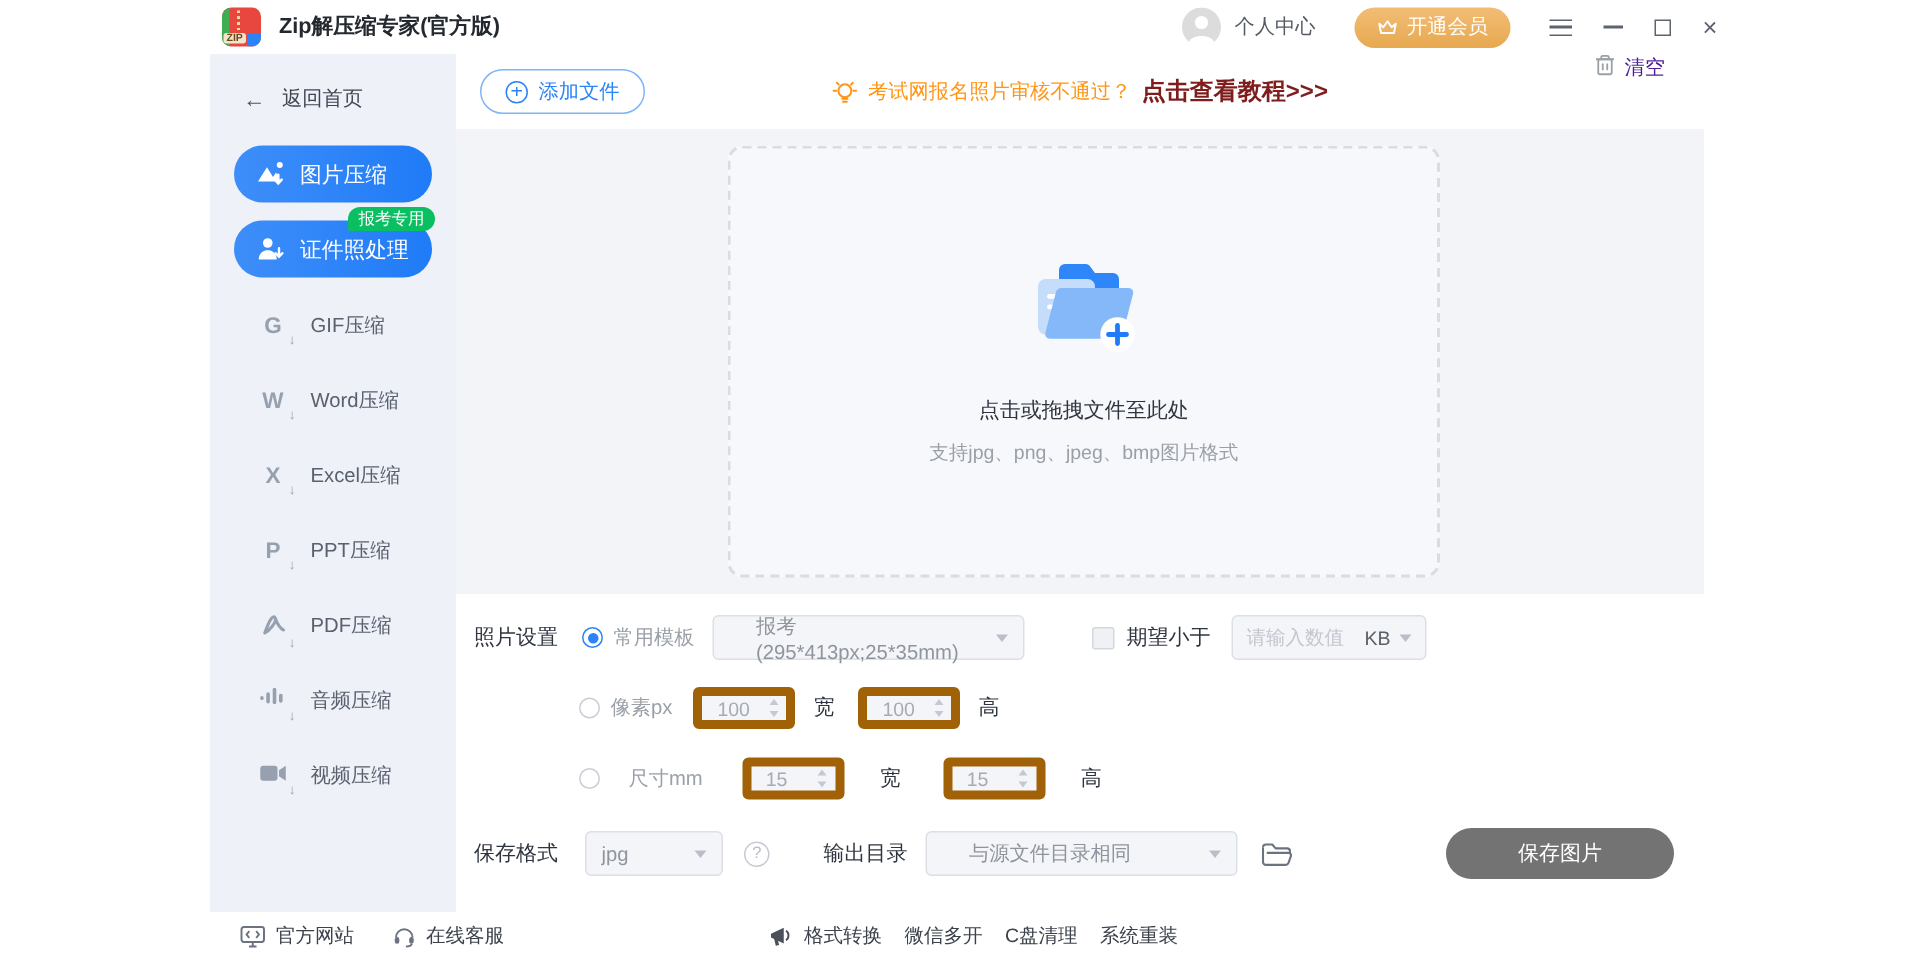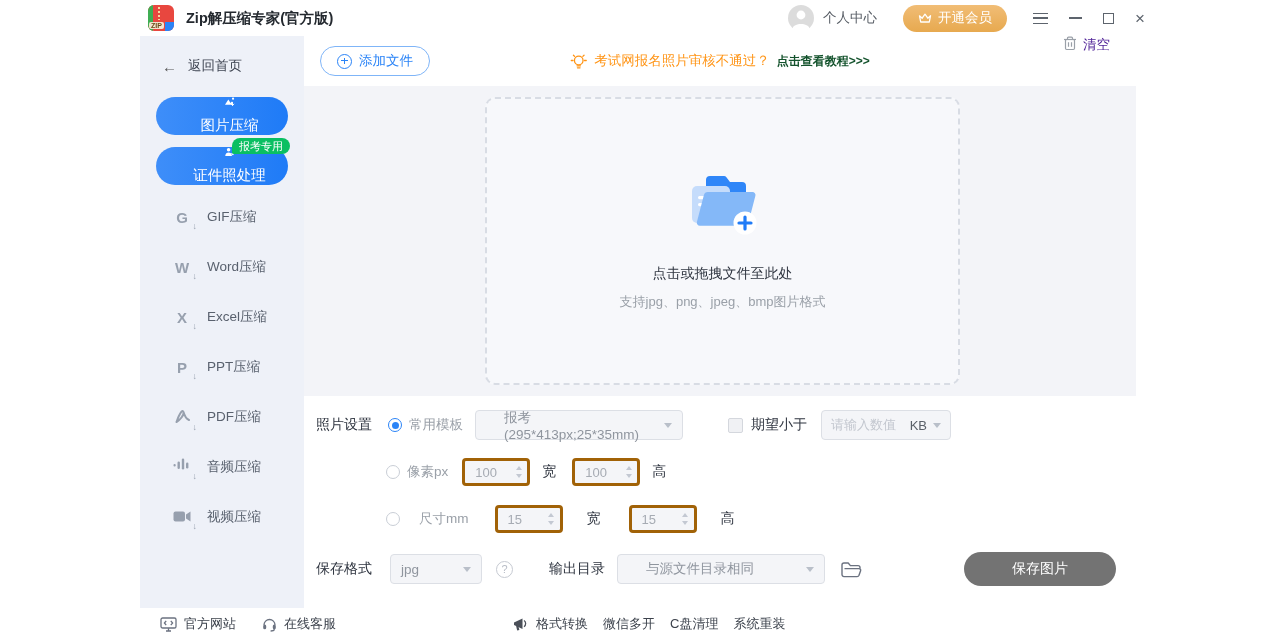--- a/index.html
+++ b/index.html
@@ -32,21 +32,21 @@
   .maxim { width:11px; height:11px; border:1.5px solid #5d646d; }
   .closex { font-size:17px; line-height:1; color:#5d646d; }
 
   
   .sidebar { position:absolute; left:140px; top:36px; width:164px; height:572px; background:#eef1f8; }
   .back-row { margin:21px 0 0 22px; display:flex; align-items:center; gap:11px; color:#3f4552;
               font-size:13.5px; cursor:pointer; }
   .back-row .arrow { font-size:15px; color:#555; }
   .pill { width:132px; height:38px; border-radius:19px; margin:0 auto;
           background:linear-gradient(90deg,#3e8ef9,#1f7bf7); color:#fff; display:flex;
-          align-items:center; gap:9px; padding-left:15px; font-size:14.5px; cursor:pointer;flex-direction:column; }
+          align-items:center; gap:9px; padding-left:15px; font-size:14.5px; cursor:pointer; }
   .pill-wrap1 { margin-top:22px; }
   .pill-wrap2 { margin-top:12px; position:relative; width:132px; margin-left:auto; margin-right:auto; }
   .badge { position:absolute; top:-9px; right:-2px; background:#0abf62; color:#fff; font-size:11px;
            line-height:16px; padding:0 7px; border-radius:9px 9px 9px 2px; z-index:2; }
   .menu { margin-top:7px; }
   .menu-item { height:50px; display:flex; align-items:center; padding-left:30px; gap:13px; cursor:pointer; }
   .licon { width:24px; text-align:center; font-weight:700; font-size:15px; color:#97a0ae; position:relative; }
   .mini-arrow { position:absolute; right:-3px; bottom:-5px; font-size:9px; font-weight:400; color:#97a0ae; }
   .menu-label { font-size:13.5px; color:#59616e; }
 
@@ -55,21 +55,21 @@
   .toolbar { height:50px; background:#fff; position:relative; }
   .add-btn { position:absolute; left:16px; top:10px; height:30px; border:1px solid #7fb5f8;
              border-radius:16px; background:#fff; color:#2b84f7; display:flex; align-items:center;
              gap:7px; padding:0 16px; font-size:13.5px; cursor:pointer; }
   .plus-circle { width:15px; height:15px; border:1.4px solid #2b84f7; border-radius:50%; position:relative; }
   .plus-circle::before { content:""; position:absolute; left:3px; top:5.6px; width:6.5px; height:1.4px; background:#2b84f7; }
   .plus-circle::after  { content:""; position:absolute; left:5.6px; top:3px; width:1.4px; height:6.5px; background:#2b84f7; }
   .promo { position:absolute; left:50%; transform:translateX(-50%); top:0; height:50px;
            display:flex; align-items:center; gap:7px; white-space:nowrap; }
   .promo-text { color:#ff9415; font-size:13.5px; }
-  .promo-link { color:#14532d; font-size:12px; font-weight:700; cursor:pointer; }
+  .promo-link { color:#7f1d1d; font-size:16px; font-weight:700; cursor:pointer; }
   .clear-btn { position:absolute; right:26px; top:0; height:50px; display:flex; align-items:flex-start;
                gap:6px; color:#4c1d95; font-size:13.5px; cursor:pointer; }
 
   .panel { height:310px; background:#f3f4f8; position:relative; }
   .dropzone { position:absolute; left:181px; top:11px; width:475px; height:288px;
               border:2px dashed #d8dce4; border-radius:10px; background:#f7f8fb;
               display:flex; flex-direction:column; align-items:center; justify-content:center; cursor:pointer; }
   .dz-title { color:#2f3540; font-size:14px; margin-top:28px; }
   .dz-sub { color:#9aa0a8; font-size:13px; margin-top:10px; }
 
@@ -89,21 +89,21 @@
   .select { display:flex; align-items:center; height:30px; background:#f4f5f8;
             border:1px solid #dcdfe5; border-radius:4px; padding:0 10px; color:#8f959e; cursor:pointer; }
   .caret { width:0; height:0; border-left:4.5px solid transparent; border-right:4.5px solid transparent;
            border-top:5.5px solid #b9bfc9; margin-left:auto; }
   .checkbox { width:15px; height:15px; border:1px solid #d4d7dd; border-radius:2px; background:#f0f1f4;
               margin-left:45px; cursor:pointer; flex:none; }
   .kb-group { margin-left:14px; width:130px; height:30px; border:1px solid #dcdfe5; border-radius:4px;
               background:#f4f5f8; display:flex; align-items:center; padding:0 9px; }
   .kb-ph { color:#c3c7cf; font-size:13px; }
   .kb-unit { margin-left:auto; color:#5a6068; font-size:13px; padding-right:6px; }
-  .num-input { width:68px; height:28px; border:3px solid #a16207; border-radius:4px; background:#f4f5f8;
+  .num-input { width:68px; height:28px; border:6px solid #a16207; border-radius:4px; background:#f4f5f8;
                display:flex; align-items:center; overflow:hidden; }
   .num-val { flex:1; padding-left:10px; color:#a6abb3; font-size:13px; }
   .stepper { width:17px; height:100%; display:flex; flex-direction:column; align-items:center;
              justify-content:center; gap:3.5px; cursor:pointer; }
   .tri-up { width:0; height:0; border-left:3.5px solid transparent; border-right:3.5px solid transparent;
             border-bottom:4.5px solid #c3c8d2; }
   .tri-dn { width:0; height:0; border-left:3.5px solid transparent; border-right:3.5px solid transparent;
             border-top:4.5px solid #c3c8d2; }
   .wh-lbl { color:#2f3540; font-size:14px; }
   .qmark { width:17px; height:17px; border:1px solid #c6cad2; border-radius:50%; color:#b7bcc6;

